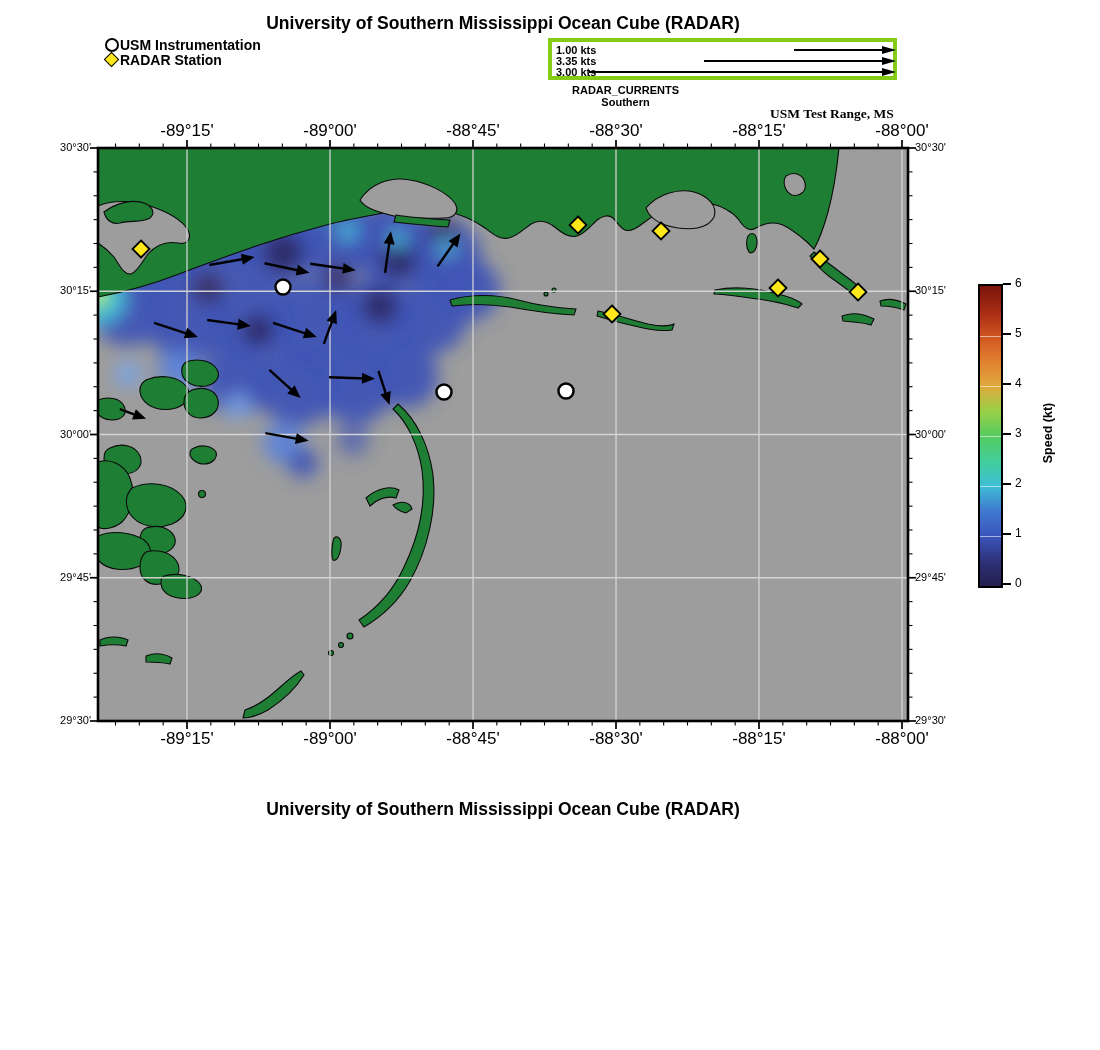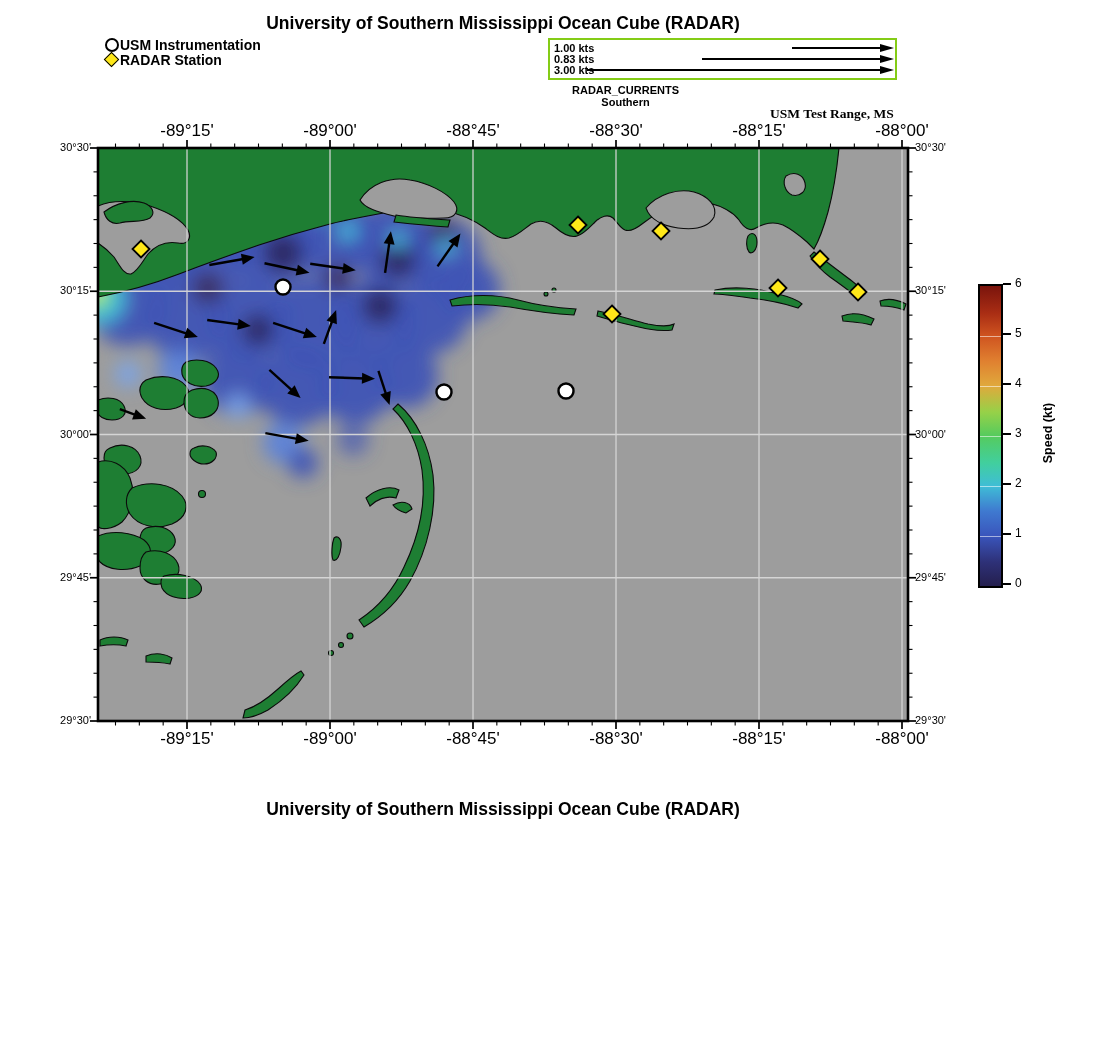--- a/index.html
+++ b/index.html
@@ -7,21 +7,21 @@
   .abs{position:absolute;}
   .fig-title{left:98px;width:810px;text-align:center;font-size:17.5px;font-weight:bold;}
   .subtitle{left:98px;top:99px;width:810px;text-align:center;font-size:17px;font-weight:bold;font-family:"Liberation Serif",serif;}
   .range-label{left:770px;top:98px;width:150px;font-size:13.5px;font-weight:bold;font-family:Liberation Serif, serif;margin-top:8px;}
   .legend{left:104px;top:37px;}
   .leg-row{display:flex;align-items:center;height:15px;}
   .leg-sym{width:16px;height:15px;position:relative;}
   .leg-circle{position:absolute;left:1px;top:1px;width:10px;height:10px;border:2px solid #000;border-radius:50%;background:#fff;}
   .leg-diamond{position:absolute;left:2px;top:2px;width:9px;height:9px;background:#ffe819;border:1.5px solid #000;transform:rotate(45deg);}
   .leg-label{font-size:14px;font-weight:bold;}
-  .scalebox{left:548px;top:38px;width:349px;height:42px;border:2px solid #84cc16;box-sizing:border-box;background:#fff;}
+  .scalebox{left:548px;top:38px;width:349px;height:42px;border:4px solid #84cc16;box-sizing:border-box;background:#fff;}
   .scale-caption{left:548px;top:84px;width:155px;text-align:center;font-size:11px;font-weight:bold;}
   .scale-row-label{position:absolute;left:4px;font-size:11px;font-weight:bold;line-height:11px;}
   .scale-line{position:absolute;height:1.5px;background:#000;}
   .scale-head{position:absolute;width:0;height:0;border-left:14px solid #000;border-top:4.5px solid transparent;border-bottom:4.5px solid transparent;}
   .map-wrap{left:98px;top:148px;width:810px;height:573px;}
   #map-svg{overflow:visible;display:block;}
   .tick-label-x{position:absolute;width:76px;text-align:center;font-size:17px;}
   .tick-label-y{position:absolute;width:55px;font-size:11px;}
   .cbar{left:978px;top:284px;width:21px;height:300px;border:2px solid #000;}
   .cbar-grid{position:absolute;left:0;width:100%;height:1px;background:rgba(255,255,255,.55);}
@@ -49,21 +49,21 @@
           <span class="leg-diamond"></span>
         </span>
       <span class="leg-label">RADAR Station</span>
     </div>
   </div>
 
   <div class="abs scalebox" id="scalebox">
       <div class="scale-row-label" style="top: 3px;">1.00 kts</div>
       <div class="scale-line" style="left: 242px; top: 7px; width: 88px;"></div>
       <div class="scale-head" style="left: 330px; top: 3.5px;"></div>
-      <div class="scale-row-label" style="top: 14px;">0.83 kts</div>
+      <div class="scale-row-label" style="top: 14px;">3.35 kts</div>
       <div class="scale-line" style="left: 152px; top: 18px; width: 178px;"></div>
       <div class="scale-head" style="left: 330px; top: 14.5px;"></div>
       <div class="scale-row-label" style="top: 25px;">3.00 kts</div>
       <div class="scale-line" style="left: 37px; top: 29px; width: 293px;"></div>
       <div class="scale-head" style="left: 330px; top: 25.5px;"></div>
     </div>
   <div class="abs scale-caption">RADAR_CURRENTS Southern</div>
 
   <div class="abs range-label">USM Test Range, MS</div>
 

